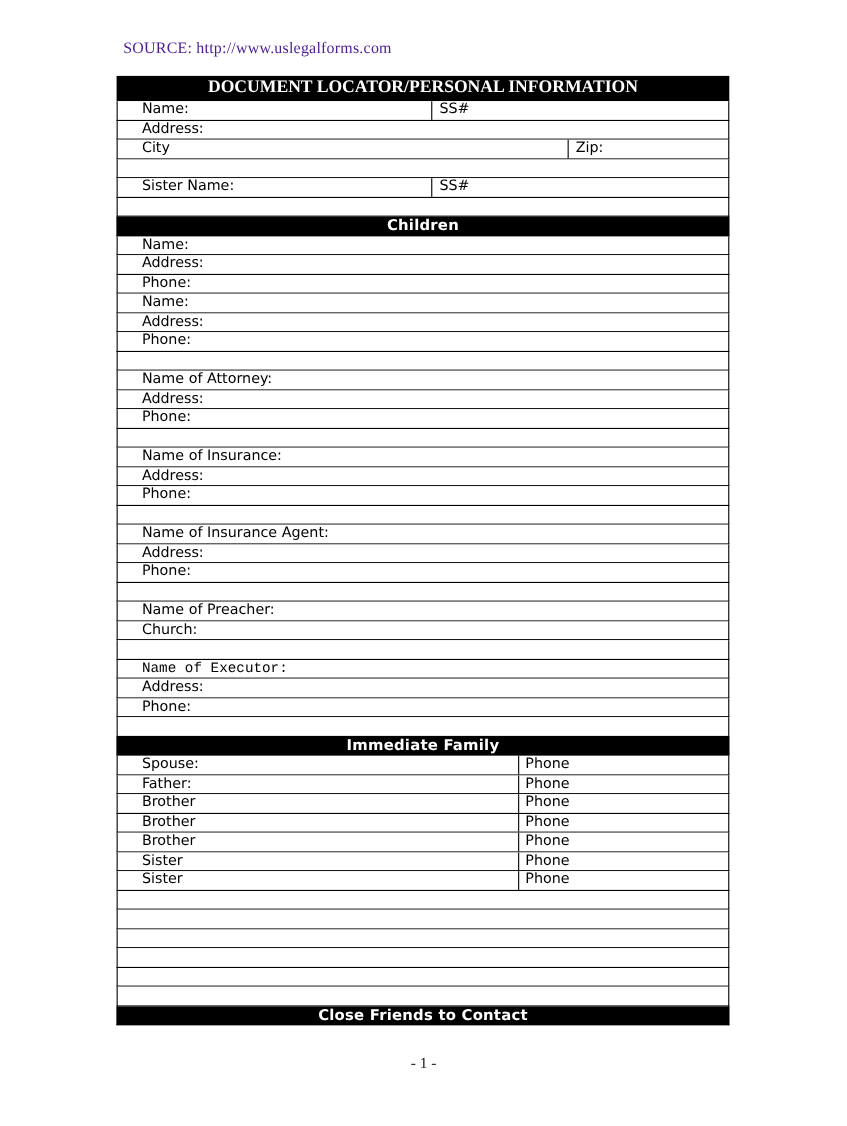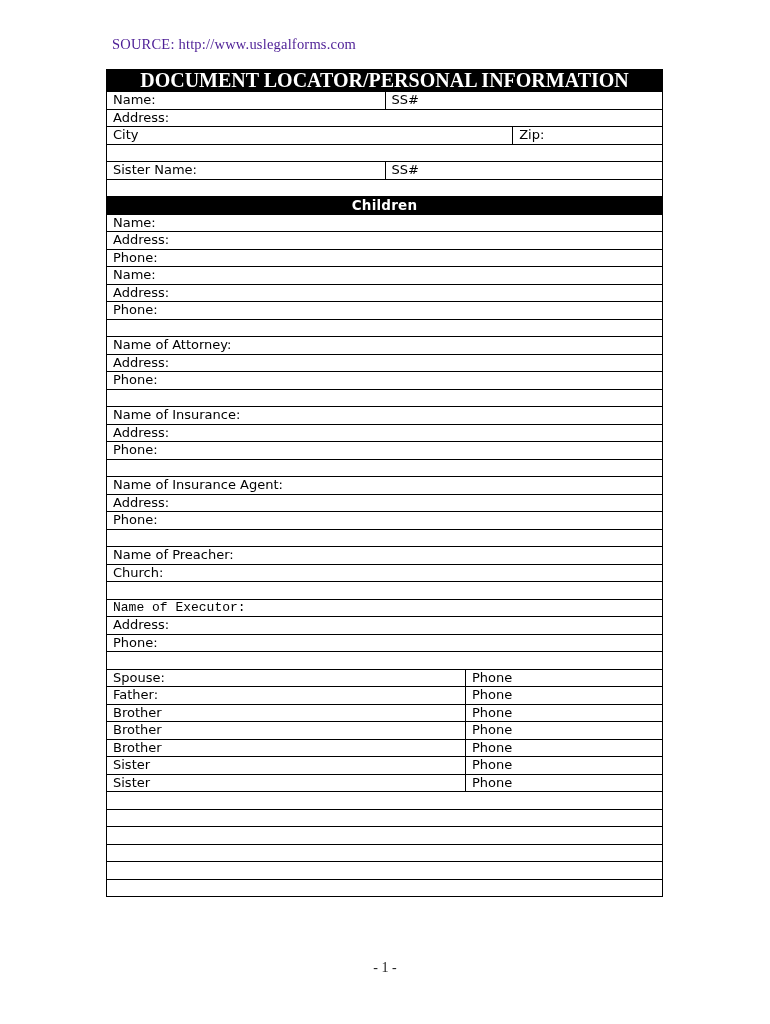--- a/index.html
+++ b/index.html
@@ -25,21 +25,21 @@
     width: 557px;
   }
   .header-bar {
     background: #000000;
     color: #ffffff;
     text-align: center;
     font-family: "Liberation Serif", serif;
     font-weight: bold;
     padding: 2px 0 3px 0;
   }
-  .header-title { font-size: 20px; line-height: 18px; }
+  .header-title { font-size: 16px; line-height: 18px; }
   .header-subtitle { font-size: 14.5px; line-height: 16px; }
   .rows { border-bottom: 0; }
   .row {
     display: flex;
     height: 17.5px;
     box-sizing: border-box;
     border-left: 1px solid #000;
     border-right: 1px solid #000;
     border-bottom: 1px solid #000;
     background: #ffffff;
@@ -61,21 +61,21 @@
     border-left: 1px solid #000;
     padding-left: 6px;
     font-size: 13px;
     line-height: 16px;
     color: #000000;
     overflow: hidden;
     white-space: nowrap;
     display: flex;
     align-items: center;
   }
-  .cell:first-child { border-left: none; }
+  .cell:first-child { border-left: none; margin-left: 16px; }
   .page-footer {
     position: absolute;
     left: 0; top: 960px;
     width: 770px;
     text-align: center;
     font-family: "Liberation Serif", serif;
     font-size: 14px;
     color: #222222;
   }
 </style>
@@ -223,20 +223,21 @@
         <div class="cell" style="width: 100%;">
           <span>Address:</span>
         </div>
       </div>
       <div class="row">
         <div class="cell" style="width: 100%;">
           <span>Phone:</span>
         </div>
       </div>
       <div class="row"></div>
+      <div class="row section">Immediate Family</div>
       <div class="row">
         <div class="cell" style="width: 64.5%;">
           <span>Spouse:</span>
         </div>
         <div class="cell" style="width: 35.5%;">
           <span>Phone</span>
         </div>
       </div>
       <div class="row">
         <div class="cell" style="width: 64.5%;">
@@ -285,16 +286,17 @@
         <div class="cell" style="width: 35.5%;">
           <span>Phone</span>
         </div>
       </div>
       <div class="row"></div>
       <div class="row"></div>
       <div class="row"></div>
       <div class="row"></div>
       <div class="row"></div>
       <div class="row"></div>
+      <div class="row section">Close Friends to Contact</div>
     </div>
 </div>
 
 <div class="page-footer">- 1 -</div>
 
 </body></html>

